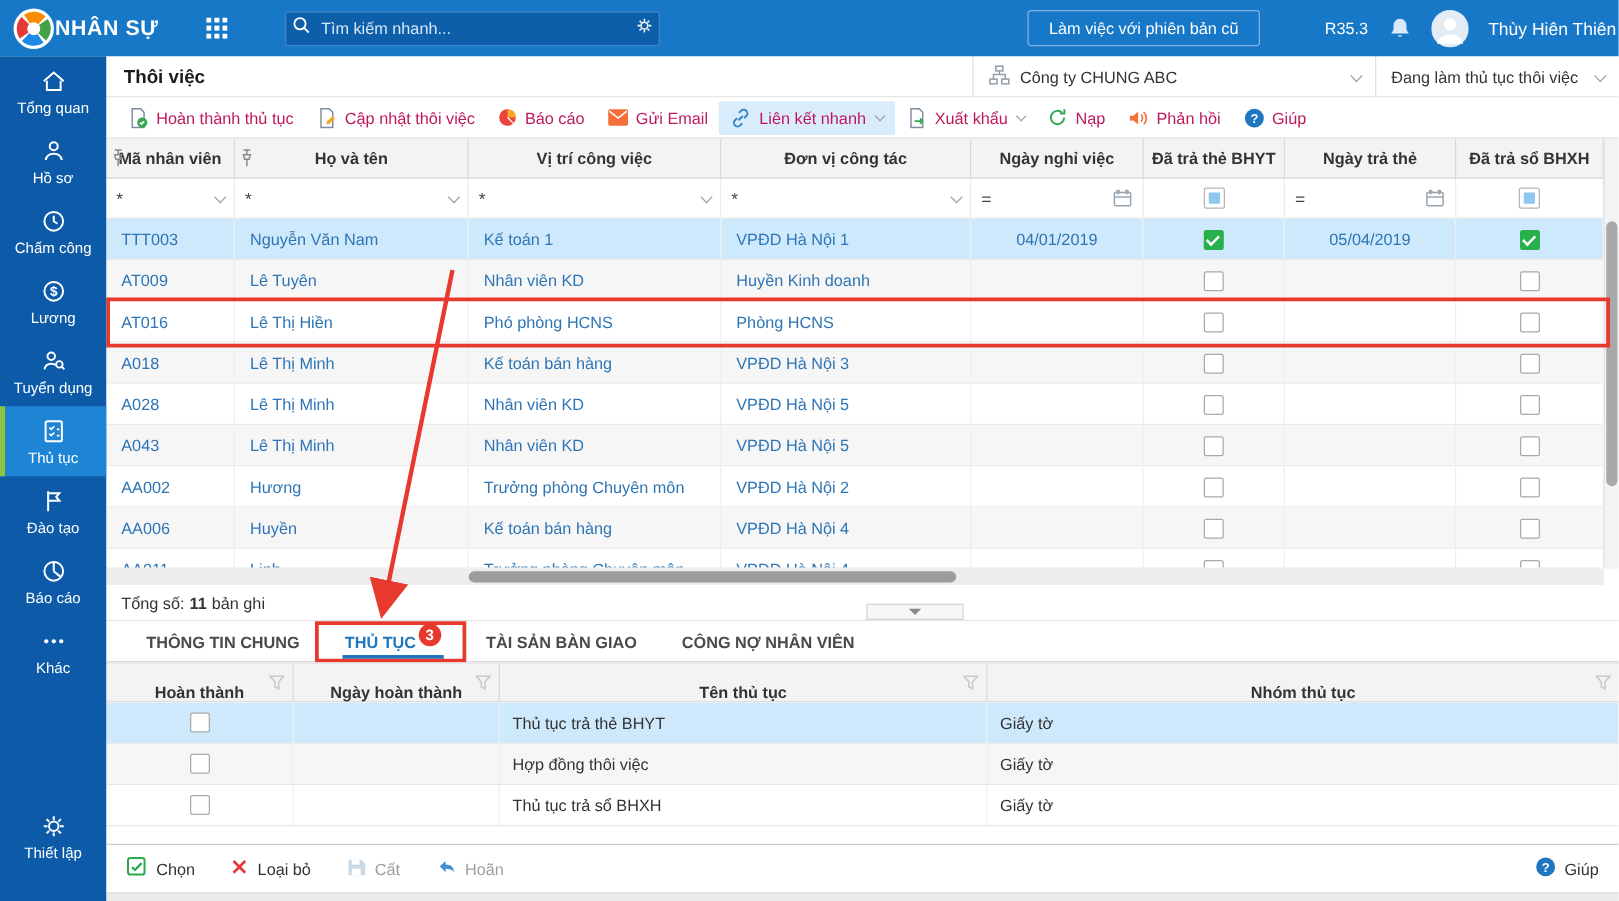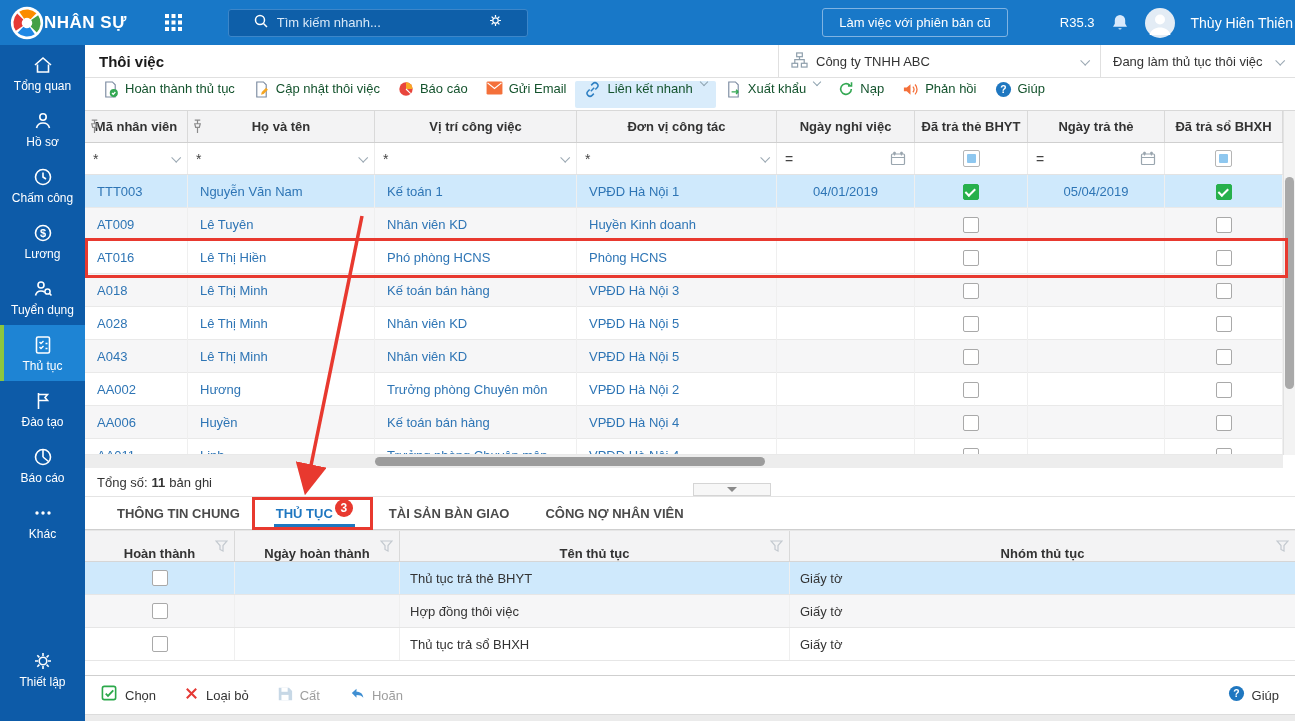--- a/index.html
+++ b/index.html
@@ -4,21 +4,21 @@
 <style>
   *{box-sizing:border-box;margin:0;padding:0;font-family:"Liberation Sans","DejaVu Sans",sans-serif}
   html,body{width:1295px;height:721px;overflow:hidden;background:#fff}
   .app{position:relative;width:1295px;height:721px}
 
   
   .topbar{position:absolute;top:0;left:0;right:0;height:45px;background:#1878c8;display:flex;align-items:center;z-index:20}
   .logo{margin-left:10px;display:flex;align-items:center;cursor:pointer}
   .appname{color:#fff;font-size:17px;font-weight:bold;letter-spacing:.5px;}
   .gridbtn{margin-left:38px;display:flex;cursor:pointer}
-  .search{margin-left:46px;width:300px;height:28px;background:#0e5fa9;border:1px solid #3c86c9;border-radius:3px;display:flex;align-items:center;padding:0 24px}
+  .search{margin-left:46px;width:300px;height:28px;background:#0e5fa9;border:1px solid #3c86c9;border-radius:3px;display:flex;align-items:center;padding:0 4px}
   .search input{flex:1;background:transparent;border:none;outline:none;color:#fff;font-size:13px;margin:0 8px}
   .search input::placeholder{color:#d8e8f8}
   .tb-right{margin-left:auto;display:flex;align-items:center;gap:16px;padding-right:2px}
   .oldver{background:transparent;border:1px solid #7fb3e2;border-radius:3px;color:#fff;font-size:13px;padding:6px 16px;cursor:pointer}
   .ver{color:#fff;font-size:13px;margin-left:36px}
   .bell{display:flex;cursor:pointer}
   .avatar{display:flex;cursor:pointer}
   .uname{color:#fff;font-size:14px;white-space:nowrap}
 
   
@@ -34,21 +34,21 @@
   .main{position:absolute;top:45px;left:85px;right:0;bottom:0;background:#fff}
   .page-header{position:absolute;top:0;left:0;right:0;height:33px;display:flex;align-items:stretch;border-bottom:1px solid #e0e0e0;background:#fff}
   .ptitle{font-size:15px;font-weight:bold;color:#1a1a1a;padding:0 14px;display:flex;align-items:center;flex:1}
   .hd-select{display:flex;align-items:center;border-left:1px solid #e0e0e0;padding:0 12px;font-size:13px;color:#333;cursor:pointer;gap:8px}
   .hd-select.company{width:322px}
   .hd-select.status{width:195px}
   .chev{width:7px;height:7px;border-right:1.4px solid #9aa7b2;border-bottom:1.4px solid #9aa7b2;transform:rotate(45deg) translateY(-1px);display:inline-block;flex:none}
   .hd-select .chev{margin-left:auto}
 
   .toolbar{position:absolute;top:33px;left:0;right:0;height:33px;display:flex;align-items:center;border-bottom:1px solid #d8d8d8;background:#fff;padding-left:8px}
-  .tbtn{display:flex;gap:6px;background:transparent;border:none;font-size:13px;color:#14532d;padding:0 9px;height:27px;cursor:pointer;white-space:nowrap}
+  .tbtn{display:flex;align-items:center;gap:6px;background:transparent;border:none;font-size:13px;color:#be185d;padding:0 9px;height:27px;cursor:pointer;white-space:nowrap}
   .tbtn .tic{display:flex}
   .tbtn .dd{display:none;width:6px;height:6px;border-right:1.4px solid #8fa3b0;border-bottom:1.4px solid #8fa3b0;transform:rotate(45deg);margin:-2px 0 0 2px}
   .tbtn.has-dd .dd{display:inline-block}
   .tbtn.highlighted{background:#d9ecfb;border-radius:2px}
 
   
   .grid-wrap{position:absolute;top:66px;left:0;right:0;height:357px;background:#fff}
   .ehead,.efilter{position:absolute;left:0;display:flex}
   .ehead{top:0;height:32px;background:#f3f3f4;border-bottom:1px solid #cfcfcf}
   .hcell{position:relative;height:100%;display:flex;align-items:center;justify-content:center;font-size:13px;font-weight:bold;color:#333;border-right:1px solid #d9d9d9;cursor:pointer}
@@ -296,21 +296,21 @@
       <div class="ptitle">Thôi việc</div>
       <div class="hd-select company">
         <span><svg width="17" height="16" viewBox="0 0 18 17">
               <g fill="none" stroke="#90a0ad" stroke-width="1.3">
                 <rect x="6" y="1" width="6" height="4"></rect>
                 <rect x="1" y="12" width="6" height="4"></rect>
                 <rect x="11" y="12" width="6" height="4"></rect>
                 <path d="M9 5v3M4 12V8h10v4"></path>
               </g>
             </svg></span>
-        <span>Công ty TNHH ABC</span>
+        <span>Công ty CHUNG ABC</span>
         <span class="chev"></span>
       </div>
       <div class="hd-select status">
         <span>Đang làm thủ tục thôi việc</span>
         <span class="chev"></span>
       </div>
     </div>
 
     <div class="toolbar">
       <button class="tbtn">

